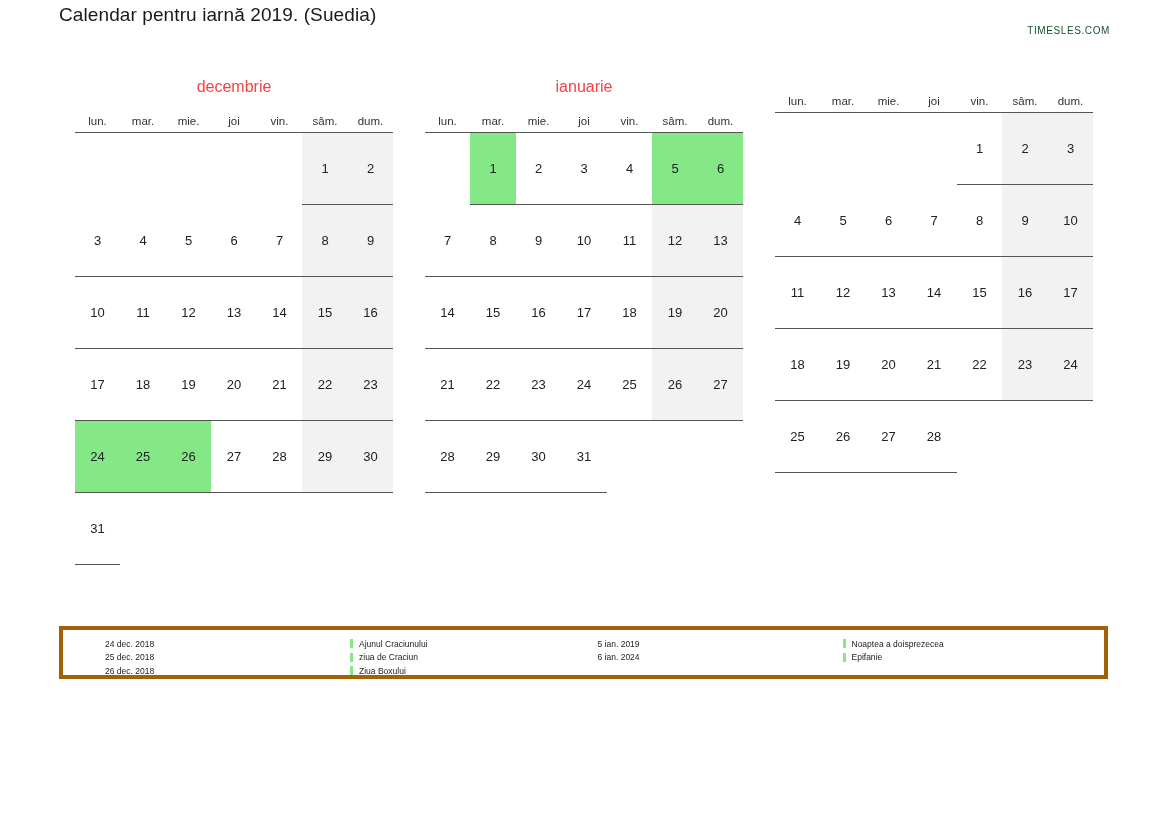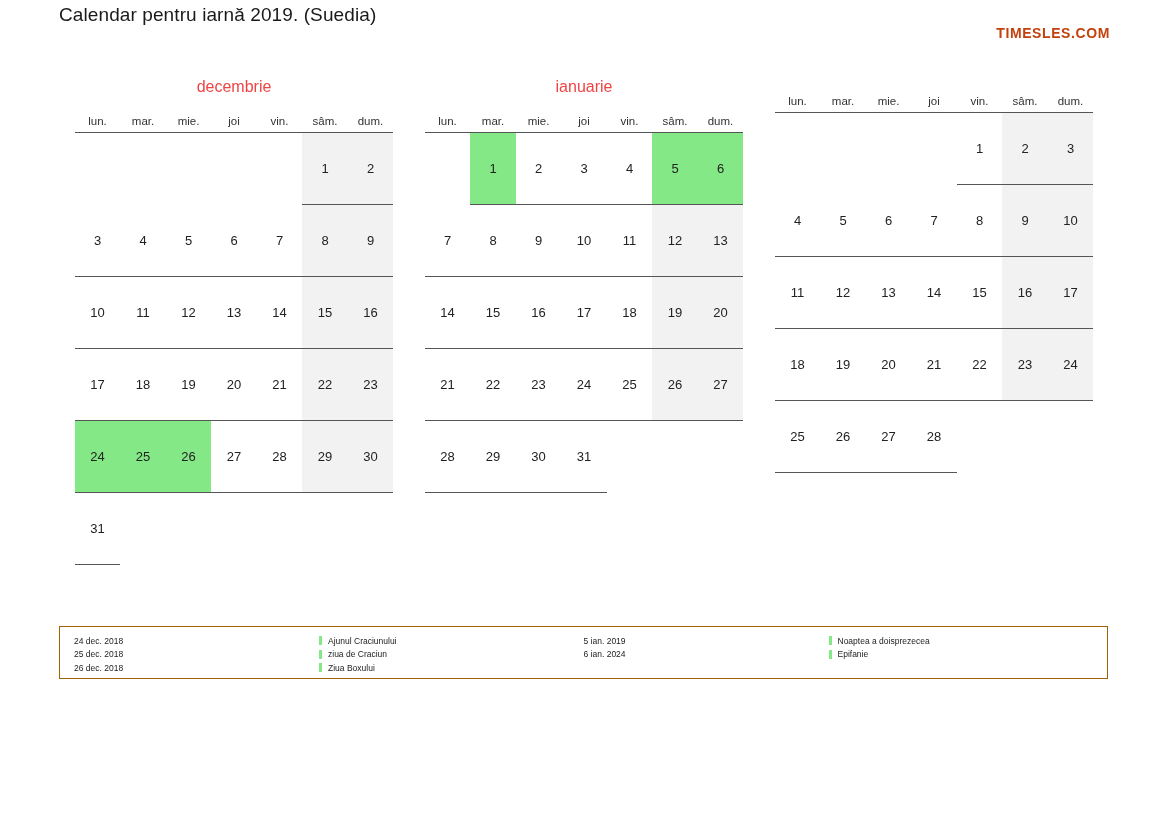--- a/index.html
+++ b/index.html
@@ -25,25 +25,24 @@
     left: 59px;
     top: 4px;
     font-size: 19px;
     color: #1a1a1a;
     letter-spacing: 0.1px;
   }
   .brand {
     position: absolute;
     right: 59px;
     top: 25px;
-    font-size: 14px;
-    color: #c2410c;
+    font-size: 10px;
+    color: #14532d;
     letter-spacing: 0.6px;
     text-decoration: none;
-    font-weight: bold;
   }
   .months {
     position: absolute;
     left: 59px;
     top: 78px;
     width: 1051px;
     display: flex;
     justify-content: flex-start;
   }
   .month {
@@ -101,23 +100,24 @@
   table.cal td.empty .cell {
     background: transparent;
     border-bottom: none;
   }
   .legend {
     position: absolute;
     left: 59px;
     top: 626px;
     width: 1049px;
     height: 53px;
-    border: 1px solid #a16207;
+    border: 4px solid #a16207;
     box-sizing: border-box;
     background: #ffffff;
+    padding-left: 28px;
   }
   .legend-inner {
     display: flex;
     padding: 7px 14px 0 14px;
     box-sizing: border-box;
     height: 100%;
   }
   .legend-col {
     width: 50%;
     display: block;

